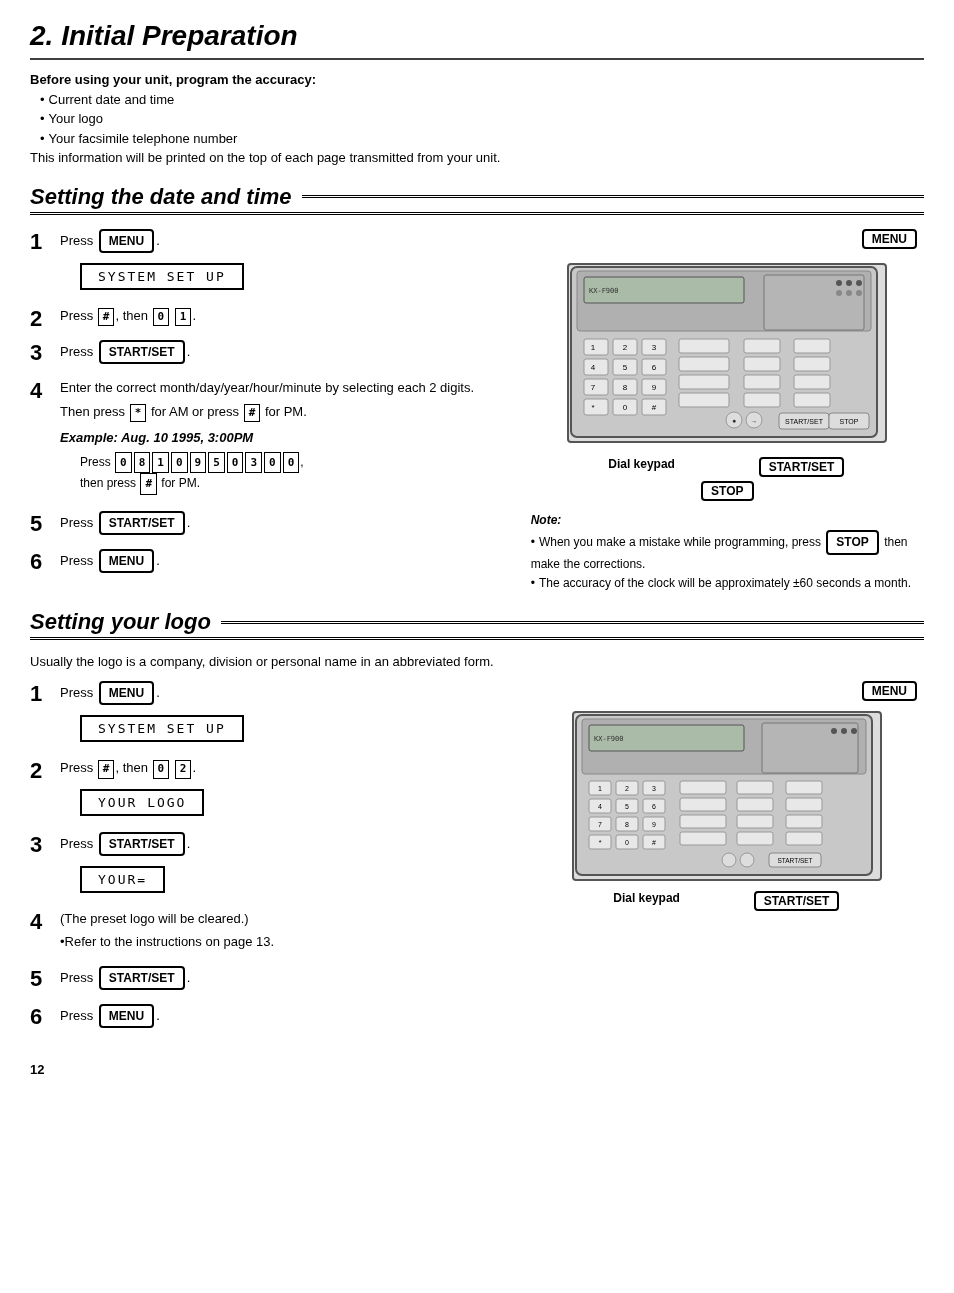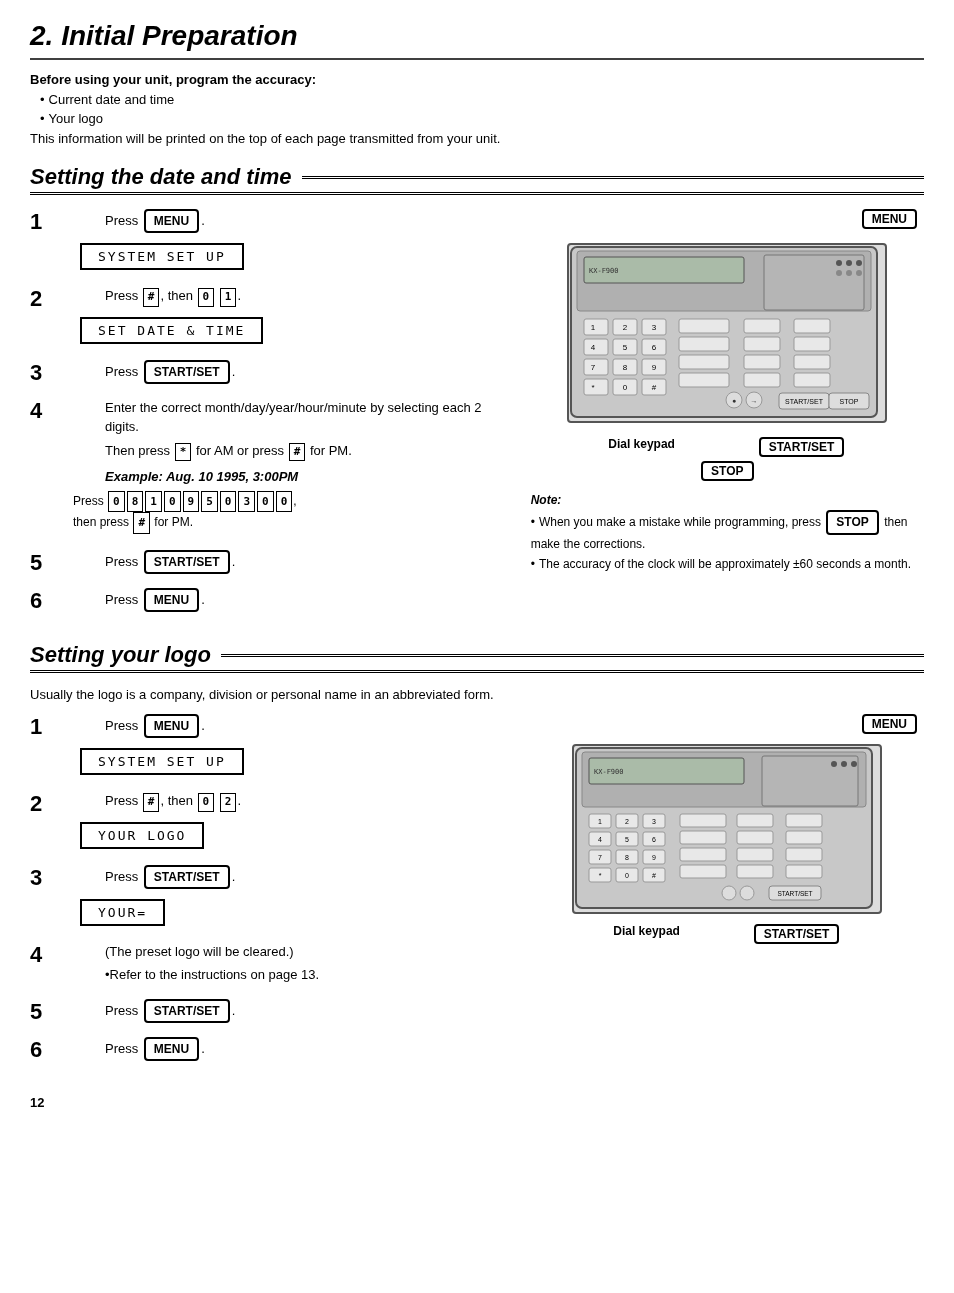--- a/index.html
+++ b/index.html
@@ -73,21 +73,21 @@
       gap: 8px;
     }
     .step-num {
       font-size: 22px;
       font-weight: bold;
       min-width: 22px;
       line-height: 1;
       margin-top: 2px;
     }
     .step-content { flex: 1; }
-    .step-content p { margin-bottom: 4px; line-height: 1.5; font-size: 13px; margin-left: 45px; }
+    .step-content p { margin-bottom: 4px; line-height: 1.5; font-size: 13px; }
     .btn-rounded {
       display: inline-block;
       border: 2px solid #000;
       border-radius: 4px;
       padding: 1px 8px;
       font-weight: bold;
       font-size: 12px;
       margin: 0 2px;
     }
     .key-box {
@@ -115,21 +115,21 @@
     
     .example-block {
       margin: 6px 0 6px 0;
       font-size: 13px;
     }
     .example-block .example-label {
       font-style: italic;
       font-weight: bold;
     }
     .example-block .key-seq {
-      margin-left: 13px;
+      margin-left: 20px;
       font-size: 12px;
       line-height: 1.8;
     }
 
     
     .fax-diagram {
       border: 2px solid #555;
       background: #ddd;
       width: 320px;
       height: 180px;
@@ -191,20 +191,21 @@
 
 <h1 class="page-title">
   <span>2.</span>&nbsp;<span>Initial Preparation</span>
 </h1>
 
 <div class="intro">
   <p class="bold">Before using your unit, program the accuracy:</p>
   <ul>
     <li>Current date and time</li>
     <li>Your logo</li>
+    <li>Your facsimile telephone number</li>
   </ul>
   <p>This information will be printed on the top of each page transmitted from your unit.</p>
 </div>
 
 <div class="section-title">
   <span>Setting the date and time</span>
 </div>
 
 <div class="two-col">
   <div class="col-left">
@@ -214,21 +215,20 @@
       <div class="step-content">
         <p>Press <span class="btn-rounded">MENU</span>.</p>
         <div class="lcd-display">SYSTEM SET UP</div>
       </div>
     </div>
 
     <div class="step-row">
       <div class="step-num">2</div>
       <div class="step-content">
         <p>Press <span class="key-box">#</span>, then <span class="key-box">0</span> <span class="key-box">1</span>.</p>
-        <div class="lcd-display">SET DATE &amp; TIME</div>
       </div>
     </div>
 
     <div class="step-row">
       <div class="step-num">3</div>
       <div class="step-content">
         <p>Press <span class="btn-rounded">START/SET</span>.</p>
       </div>
     </div>
 

